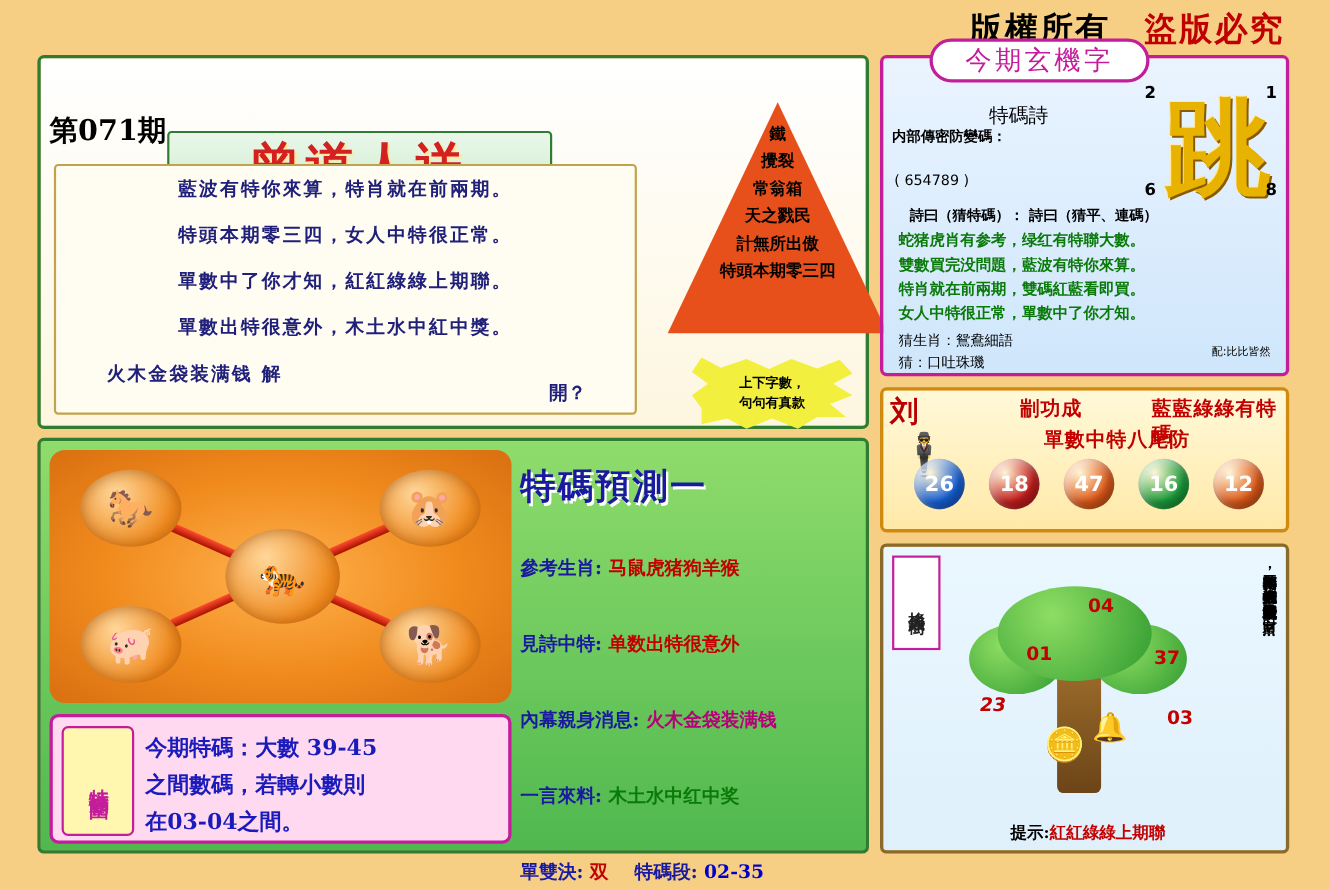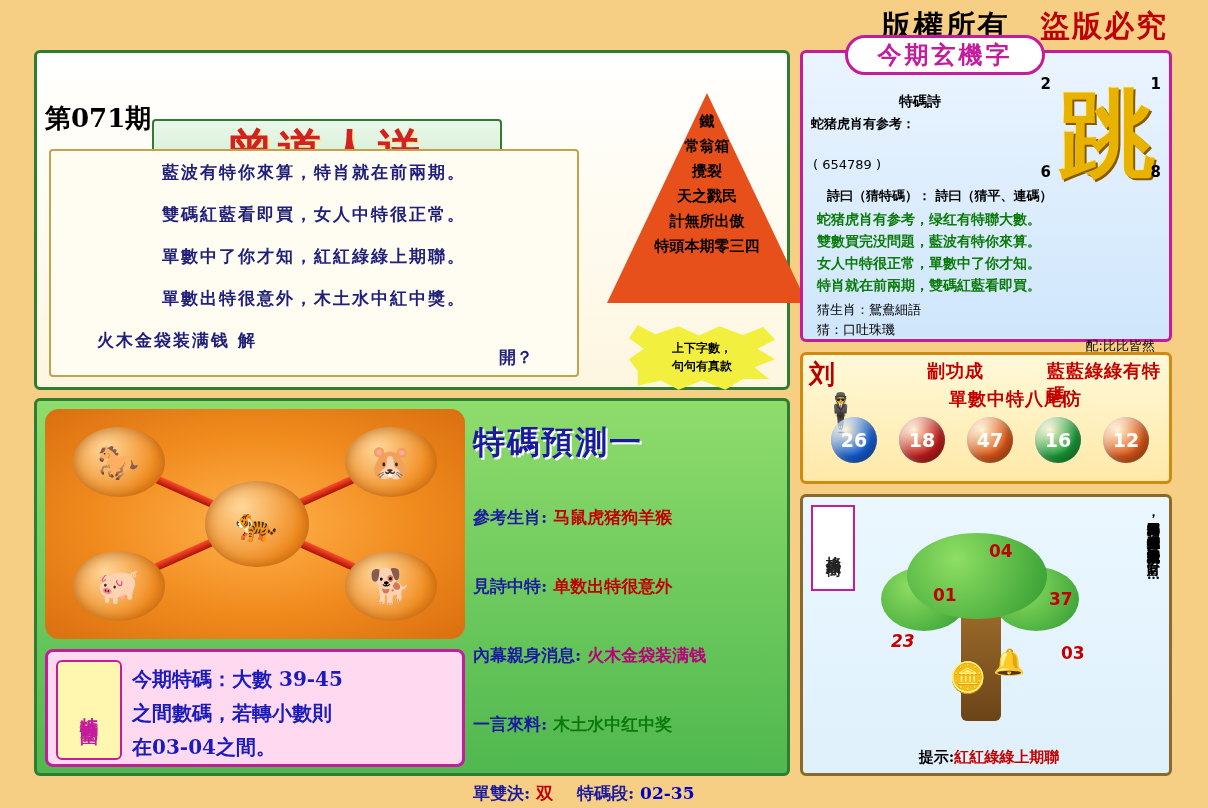--- a/index.html
+++ b/index.html
@@ -157,46 +157,46 @@
     position:absolute; border-radius:6px;
   }
   .xuanji {
     left:800px; top:50px; width:372px; height:292px;
     background:linear-gradient(#eaf4ff,#cfe6fb);
     border:3px solid #c41d9c;
   }
   .xuanji-title {
     position:absolute; left:42px; top:-18px; width:200px; height:40px;
     background:#fff; border:3px solid #c41d9c; border-radius:20px;
-    color:#c41d9c; font-size:24px; font-weight:bold; text-align:center; line-height:34px;
+    color:#c41d9c; font-size:24px; font-weight:normal; text-align:center; line-height:34px;
     letter-spacing:3px;
     font-family:"DejaVu Serif","Liberation Serif",serif;
   }
   .bigchar {
     position:absolute; right:14px; top:18px;
     font-size:96px; font-weight:bold; color:#e8b200;
     text-shadow:2px 2px 0 #8a5a00, -1px -1px 0 #ffe9a0;
     font-family:"DejaVu Serif","Liberation Serif",serif;
   }
   .corner { position:absolute; font-size:15px; font-weight:bold; color:#000; }
   .c-tl { right:118px; top:22px; }
   .c-tr { right:8px; top:22px; }
   .c-bl { right:118px; top:110px; }
   .c-br { right:8px; top:110px; }
 
-  .tema-shi { position:absolute; left:96px; top:40px; font-size:14px; font-weight:bold; color:#000; }
+  .tema-shi { position:absolute; left:96px; top:40px; font-size:18px; font-weight:normal; color:#000; }
   .inner-note { position:absolute; left:8px; top:62px; font-size:13px; color:#000; font-weight:bold; }
   .inner-note3 { position:absolute; left:10px; top:104px; font-size:13px; color:#000; }
 
   .shi-head { position:absolute; left:24px; top:134px; font-size:13px; color:#000; font-weight:bold; }
   .shi-lines { position:absolute; left:14px; top:156px; width:350px; }
   .shi-lines div { font-size:14px; line-height:22px; color:#0a7a0a; font-weight:bold; font-family:Liberation Mono, monospace; }
   .guess { position:absolute; left:14px; top:248px; font-size:13px; color:#000; }
   .guess2 { position:absolute; left:14px; top:268px; font-size:13px; color:#000; }
-  .guess3 { position:absolute; right:14px; top:284px; font-size:13px; color:#000;margin-left:16px; }
+  .guess3 { position:absolute; right:14px; top:260px; font-size:10px; color:#000;margin-left:16px; }
 
   .balls-panel {
     left:800px; top:352px; width:372px; height:132px;
     background:linear-gradient(#fff9d9,#ffe9a8);
     border:3px solid #d08a10;
   }
   .balls-title1 {
     position:absolute; left:124px; top:4px; font-size:18px; font-weight:bold; color:#c20000;
     font-family:"DejaVu Serif","Liberation Serif",serif; letter-spacing:1px;
   }
@@ -283,33 +283,33 @@
   </div>
 
   <div class="left-top">
     <div class="issue">第071期</div>
     <div class="logo">
       <span>曾道人送</span>
     </div>
 
     <div class="poembox">
       <p>藍波有特你來算，特肖就在前兩期。</p>
-      <p>雙碼紅藍看即買，女人中特很正常。</p>
+      <p>特頭本期零三四，女人中特很正常。</p>
       <p>單數中了你才知，紅紅綠綠上期聯。</p>
       <p>單數出特很意外，木土水中紅中獎。</p>
       <p class="last">火木金袋装满钱  解</p>
       <div class="kai">開？</div>
     </div>
 
     <div class="tri">
       <div class="shape"></div>
       <div class="lines">
         <div>鐵</div>
+        <div>攪裂</div>
         <div>常翁箱</div>
-        <div>攪裂</div>
         <div>天之戮民</div>
         <div>計無所出傲</div>
         <div>特頭本期零三四</div>
       </div>
     </div>
 
     <div class="starburst">
       <div>
         <span>上下字數，</span><br>
         <span>句句有真款</span>
@@ -376,29 +376,29 @@
 
   <div class="r-panel xuanji">
     <div class="xuanji-title">今期玄機字</div>
     <div class="bigchar">跳</div>
     <div class="corner c-tl">2</div>
     <div class="corner c-tr">1</div>
     <div class="corner c-bl">6</div>
     <div class="corner c-br">8</div>
 
     <div class="tema-shi">特碼詩</div>
-    <div class="inner-note">蛇猪虎肖有参考：</div>
+    <div class="inner-note">内部傳密防變碼：</div>
     <div class="inner-note3">( 654789 )</div>
 
     <div class="shi-head">詩曰（猜特碼）：  詩曰（猜平、連碼）</div>
     <div class="shi-lines">
       <div>蛇猪虎肖有参考，绿红有特聯大數。</div>
       <div>雙數買完没問題，藍波有特你來算。</div>
+      <div>特肖就在前兩期，雙碼紅藍看即買。</div>
       <div>女人中特很正常，單數中了你才知。</div>
-      <div>特肖就在前兩期，雙碼紅藍看即買。</div>
     </div>
     <div class="guess">猜生肖：鴛鴦細語</div>
     <div class="guess2">猜：口吐珠璣</div>
     <div class="guess3">配:比比皆然</div>
   </div>
 
   <div class="r-panel balls-panel">
     <div class="mkgy">刘</div>
     <div class="manicon">🕴</div>
     <div class="balls-title1">剬功成</div>

